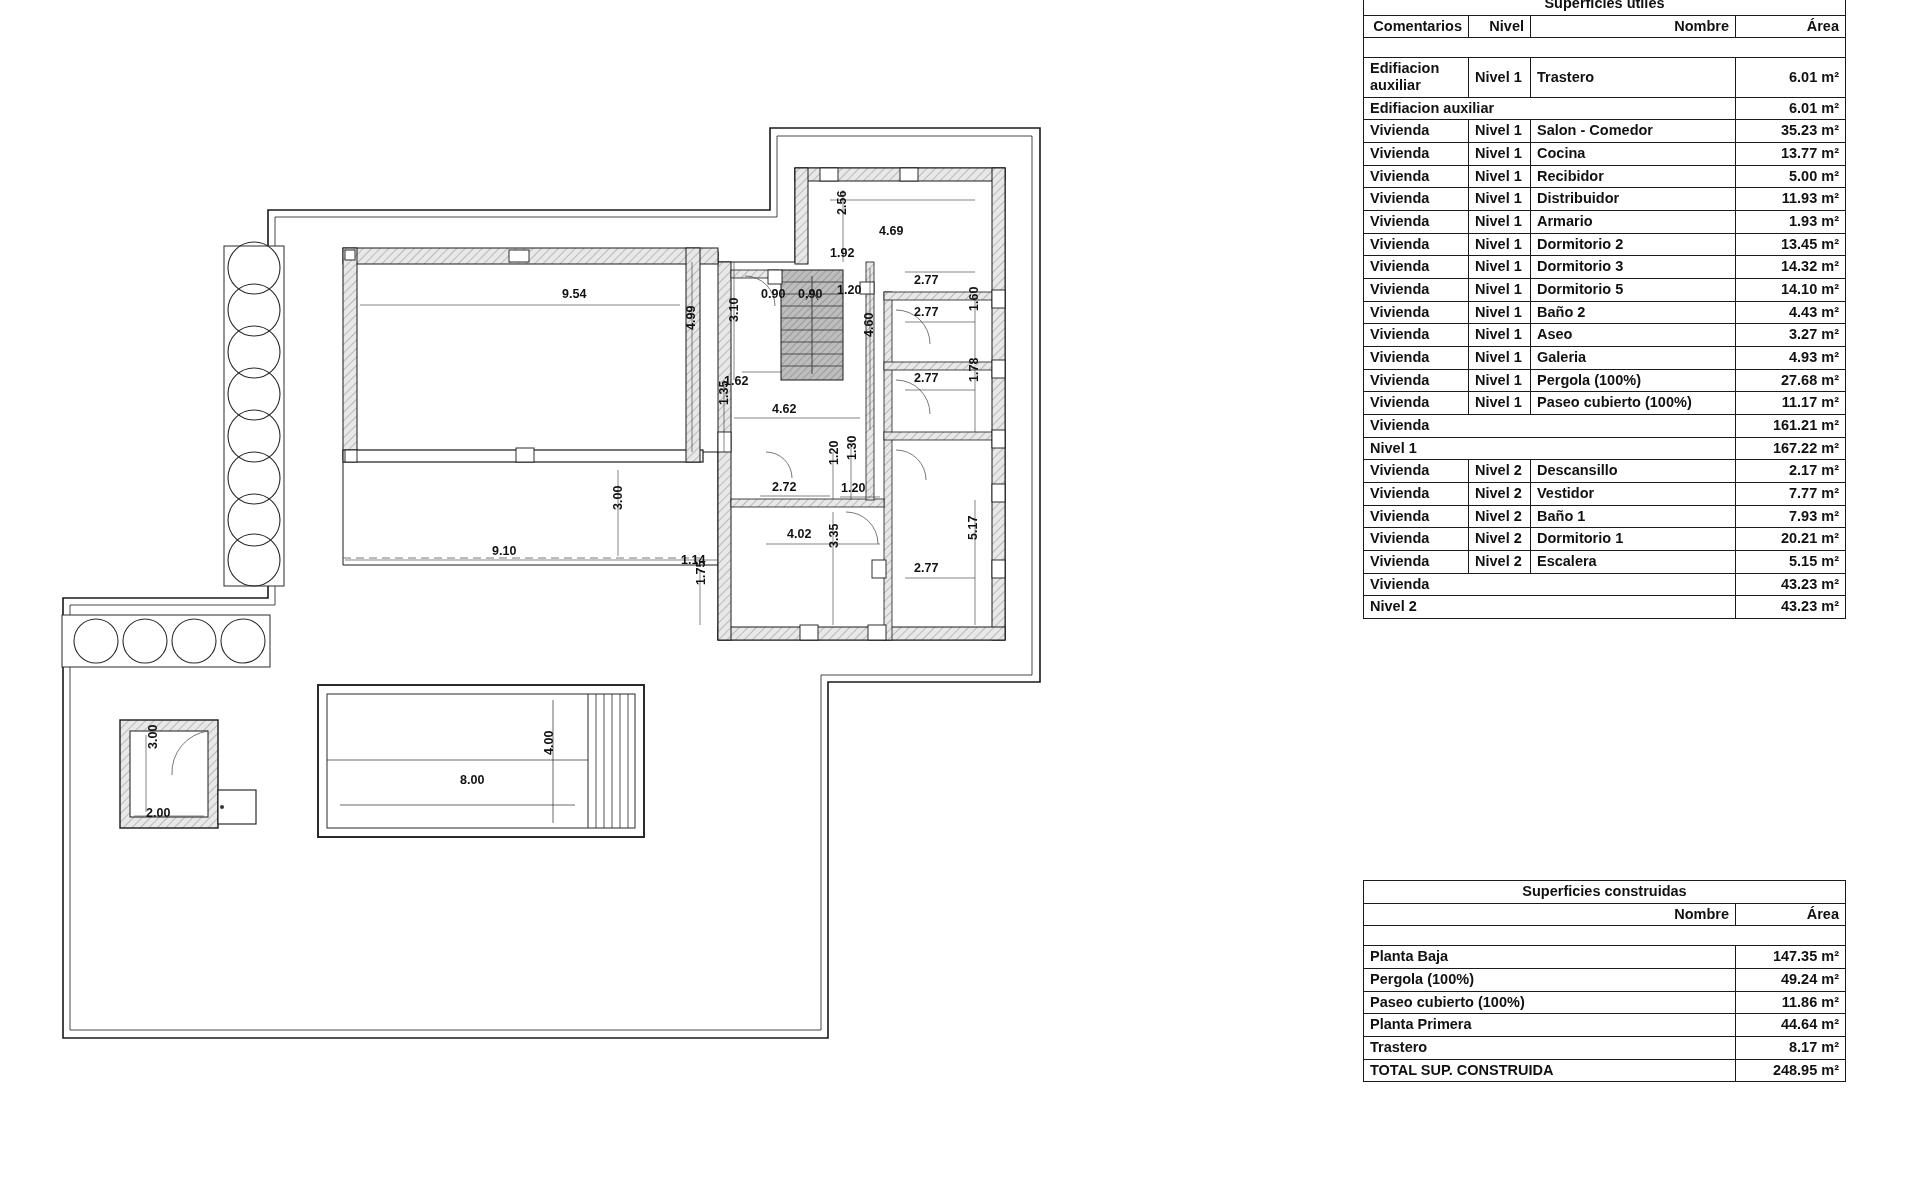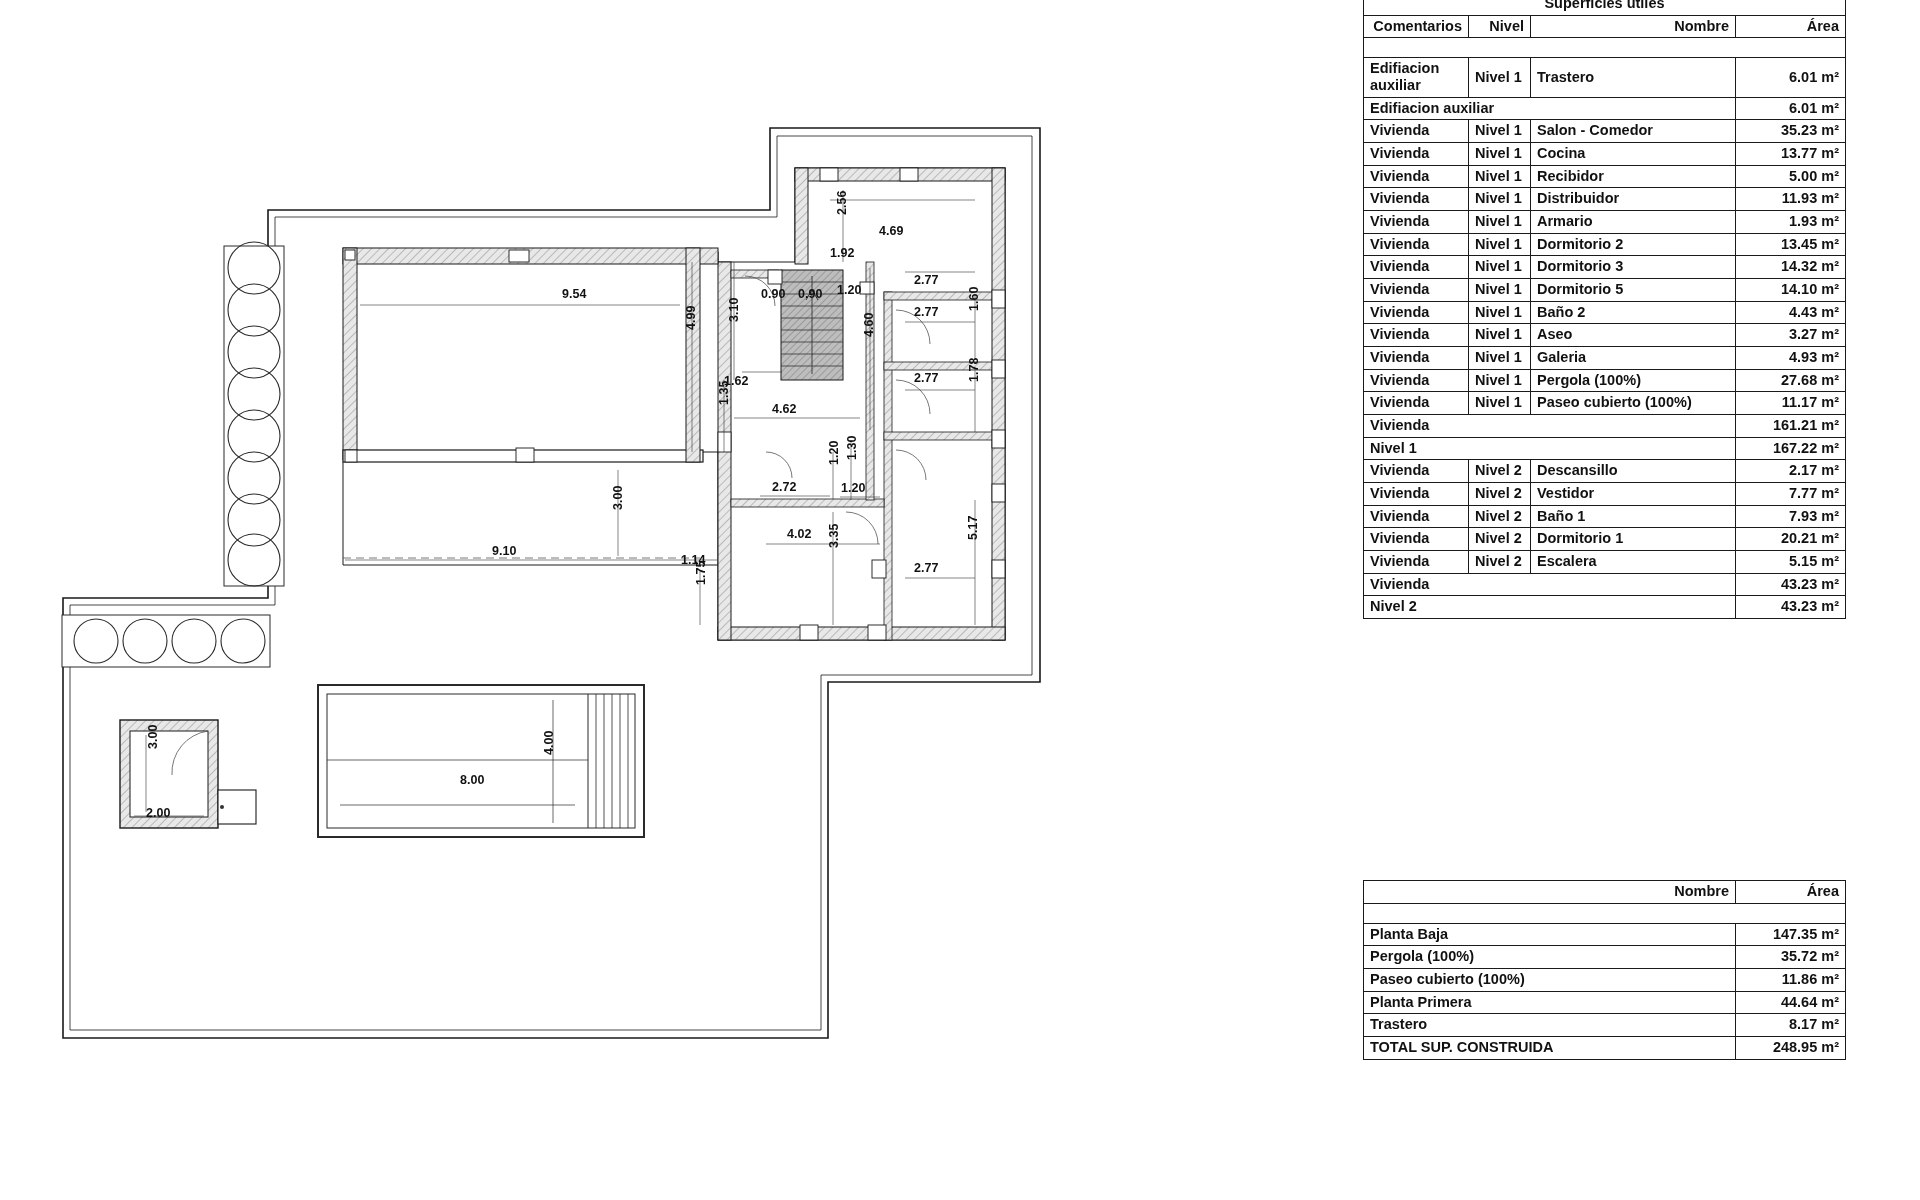--- a/index.html
+++ b/index.html
@@ -456,34 +456,37 @@
     </table>
   </div>
 
   <div class="tablewrap" style="left:1363px; top:880px;">
     <table class="surf">
       <colgroup>
         <col style="width:372px">
           <col style="width:110px">
       </colgroup>
       <tbody id="construidas-body">
+          <tr class="ttitle">
+            <td colspan="2">Superficies construidas</td>
+          </tr>
           <tr>
             <th class="hdr-area">Nombre</th>
             <th class="hdr-area">Área</th>
           </tr>
           <tr class="spacer">
             <td colspan="2"></td>
           </tr>
           <tr>
             <td>Planta Baja</td>
             <td class="c-area">147.35 m²</td>
           </tr>
           <tr>
             <td>Pergola (100%)</td>
-            <td class="c-area">35.72 m²</td>
+            <td class="c-area">49.24 m²</td>
           </tr>
           <tr>
             <td>Paseo cubierto (100%)</td>
             <td class="c-area">11.86 m²</td>
           </tr>
           <tr>
             <td>Planta Primera</td>
             <td class="c-area">44.64 m²</td>
           </tr>
           <tr>

